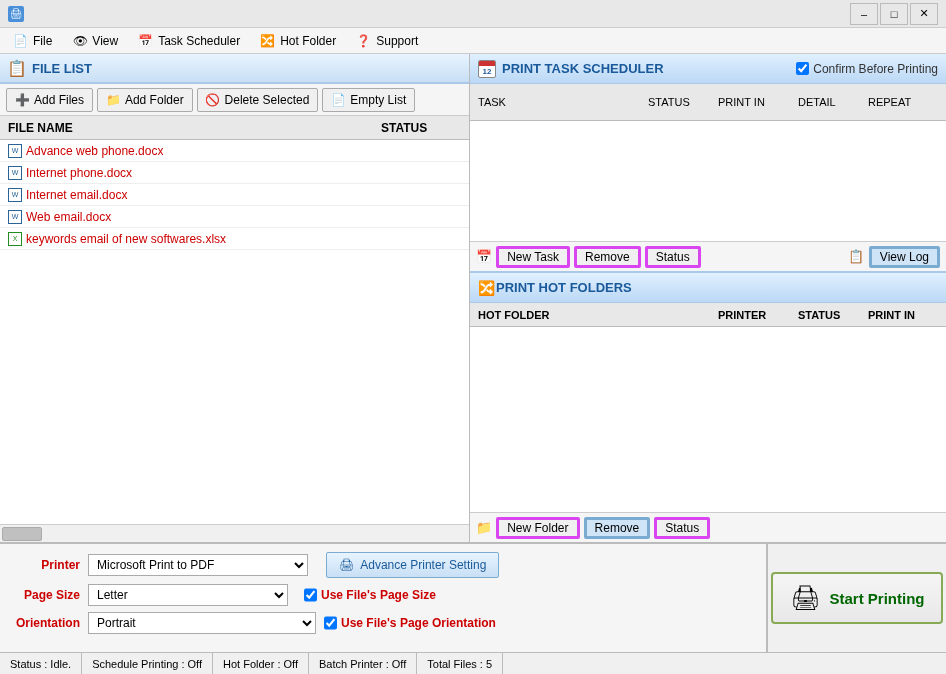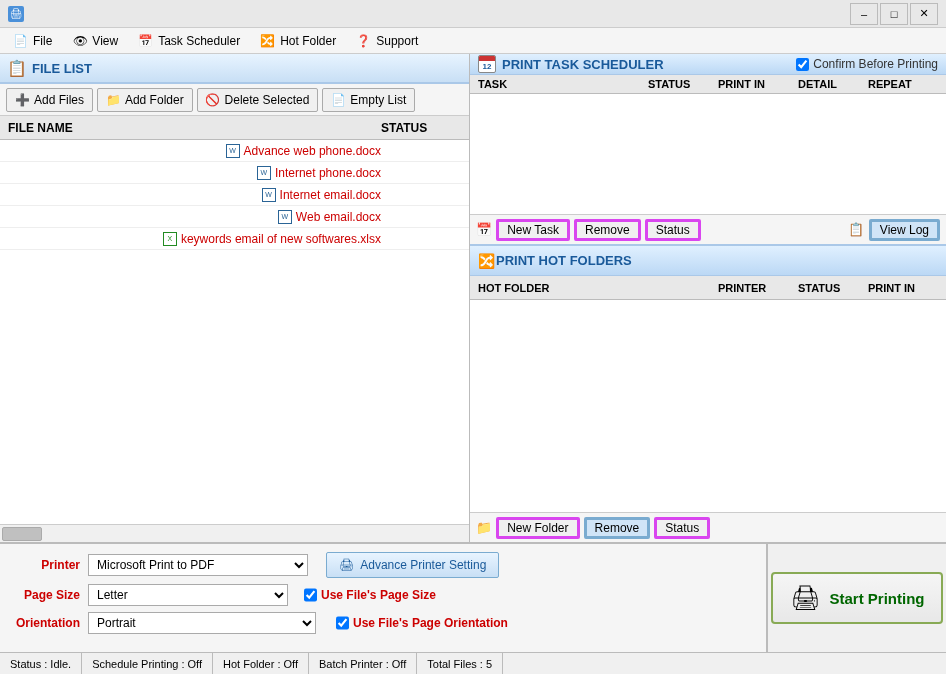--- a/index.html
+++ b/index.html
@@ -108,21 +108,21 @@
       align-items: center;
     }
     .file-item {
       display: grid;
       grid-template-columns: 1fr 80px;
       padding: 2px 8px;
       border-bottom: 1px solid #eee;
       align-items: center;
       height: 22px;
     }
-    .file-name-cell { display: flex; align-items: center; gap: 4px; color: #cc0000; justify-content: flex-end; }
+    .file-name-cell { display: flex; align-items: center; gap: 4px; color: #cc0000; }
     .file-icon { width: 14px; height: 14px; border: 1px solid #999; background: #fff; display: flex; align-items: center; justify-content: center; font-size: 7px; flex-shrink: 0; }
     .file-icon.docx { border-color: #2a6496; color: #2a6496; }
     .file-icon.xlsx { border-color: #228b22; color: #228b22; }
 
     
     .scroll-bar-h {
       height: 18px;
       background: #f0f0f0;
       border-top: 1px solid #ccc;
       display: flex;
@@ -144,34 +144,34 @@
       flex-direction: column;
       border-bottom: 2px solid #aac8e8;
     }
     .scheduler-header {
       background: linear-gradient(to bottom, #e0f0ff, #bbd8f5);
       border-bottom: 1px solid #aac8e8;
       padding: 0 8px;
       display: flex;
       align-items: center;
       justify-content: space-between;
-      height: 21px;
+      height: 30px;
     }
     .scheduler-title { font-weight: bold; color: #1a5a9a; font-size: 13px; display: flex; align-items: center; gap: 6px; }
 
     .confirm-checkbox { display: flex; align-items: center; gap: 4px; font-size: 12px; color: #333; }
     .table-header-row {
       display: grid;
       grid-template-columns: 1fr 70px 80px 70px 70px;
       background: #e8e8e8;
       border-bottom: 1px solid #bbb;
       padding: 2px 8px;
-      font-weight: bold;
+      font-weight: normal;
       font-size: 11px;
-      height: 19px;
+      height: 37px;
       align-items: center;
     }
     .task-table-body { height: 120px; background: white; }
 
     
     .hotfolder-section {
       flex: 1;
       display: flex;
       flex-direction: column;
     }
@@ -531,21 +531,21 @@
       <span class="setting-checkbox" style="margin-left:8px;">
         <input type="checkbox" checked="" style="">
         <span>Use File's Page Size</span>
       </span>
     </div>
     <div class="setting-row">
       <span class="setting-label">Orientation</span>
       <select class="setting-select" style="width:228px;">
         <option>Portrait</option>
       </select>
-      <span class="setting-checkbox" style="margin-left:12px;">
+      <span class="setting-checkbox" style="margin-left:0;">
         <input type="checkbox" checked="" style="">
         <span>Use File's Page Orientation</span>
       </span>
     </div>
   </div>
 
   <div class="start-btn-panel">
     <div class="start-btn">
       <div style="width:32px;height:32px;display:flex;align-items:center;justify-content:center;font-size:24px;">🖨</div>
       <span class="start-btn-text">Start Printing</span>

